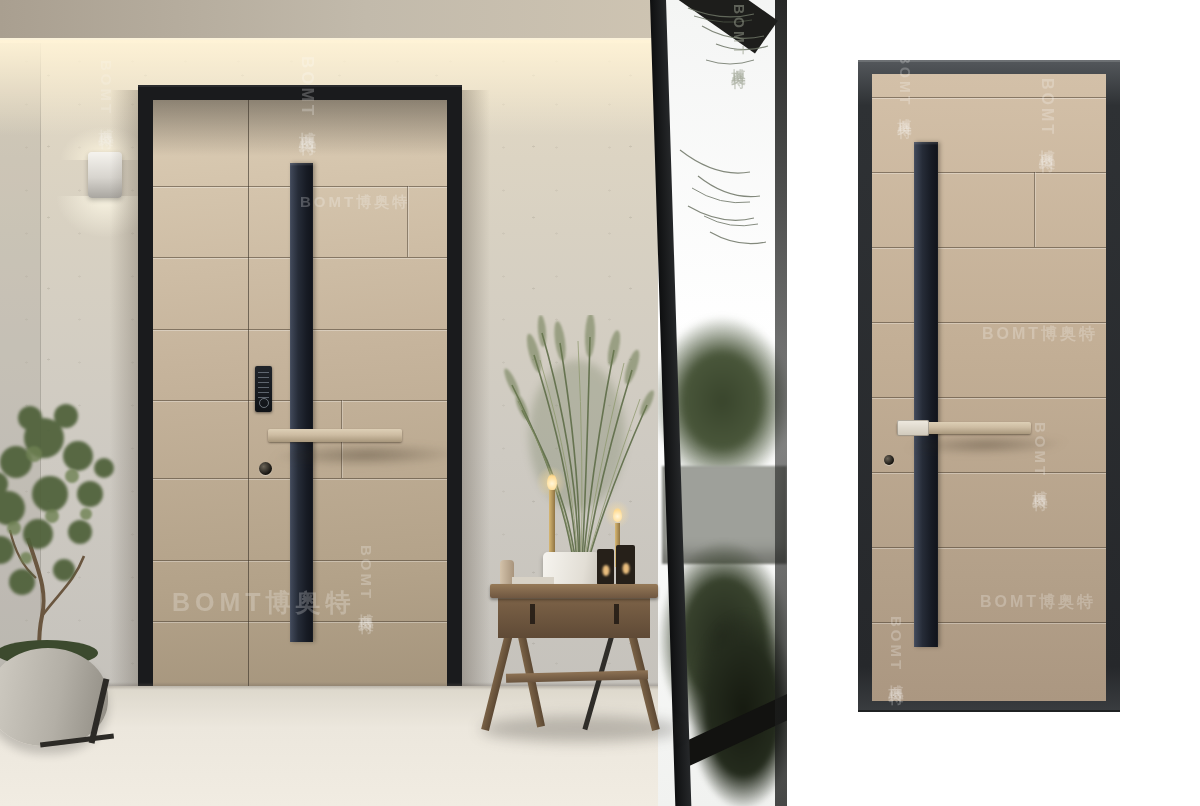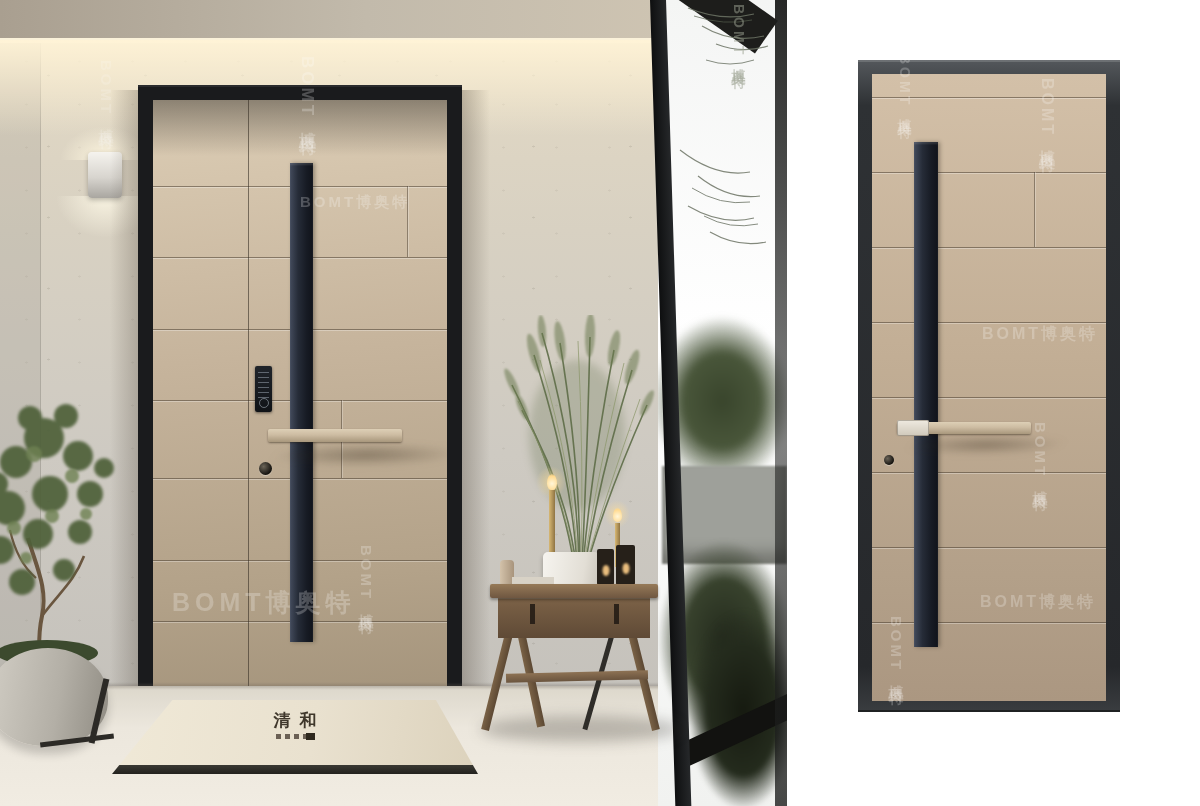--- a/index.html
+++ b/index.html
@@ -202,27 +202,20 @@
       </svg>
       <div class="treeblob"></div>
       <div class="outwall"></div>
       <div class="bush1"></div>
       <div class="bush2"></div>
       <div class="sill"></div>
     </div>
     <div class="abs mullion"></div>
     <div class="abs wframeR"></div>
 
-    <div class="abs mat">
-      <div class="matface"></div>
-      <div class="matedge"></div>
-      <div class="matbrand">清和</div>
-      <div class="matsub"></div>
-      <div class="matsubtag"></div>
-    </div>
 
     <svg width="150" height="330" viewBox="0 0 150 330" style="position:absolute;left:-14px;top:398px">
       <g stroke="#6a563f" fill="none">
         <path d="M58,328 C60,290 48,255 56,218 C62,190 50,168 42,140" stroke-width="4"></path>
         <path d="M56,218 C72,196 88,184 98,158" stroke-width="2.6"></path>
         <path d="M50,180 C36,168 28,150 24,132" stroke-width="2.2"></path>
       </g>
       <g fill="#4e6039" opacity=".92" filter="blur(1.5px)">
         <circle cx="30" cy="64" r="16"></circle>
           <circle cx="58" cy="40" r="20"></circle>

